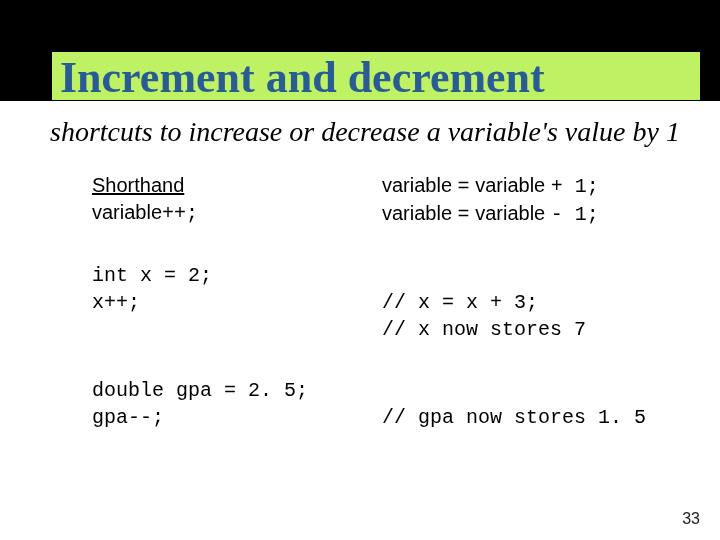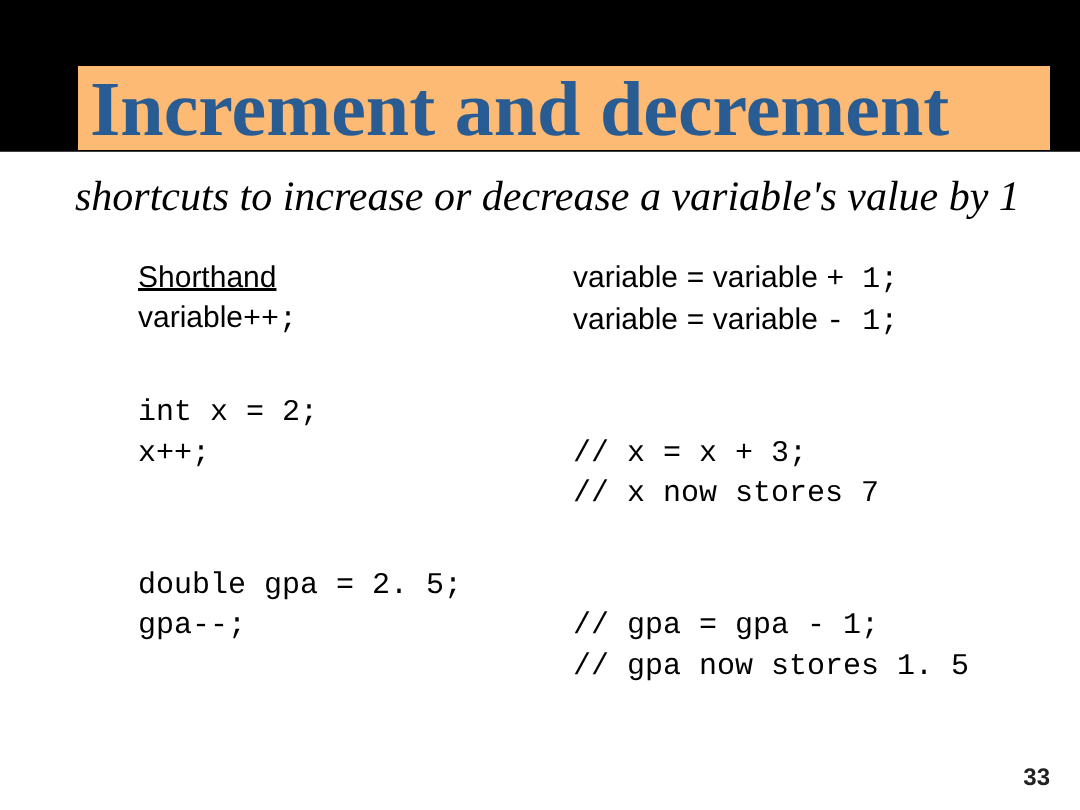--- a/index.html
+++ b/index.html
@@ -27,23 +27,23 @@
     background: #000;
     border-bottom: 3px solid #000;
   }
   .title-text {
     position: absolute;
     bottom: -2px;
     left: 52px;
     right: 20px;
     font-family: Georgia, 'Times New Roman', serif;
     font-weight: bold;
-    font-size: 52px;
+    font-size: 44px;
     color: #2a5c94;
-    background: #fdba74;
+    background: #bef264;
     padding: 4px 8px 0 8px;
     line-height: 1.0;
   }
   .subtitle {
     position: absolute;
     top: 116px;
     left: 50px;
     right: 30px;
     font-family: Georgia, 'Times New Roman', serif;
     font-style: italic;
@@ -75,21 +75,20 @@
   }
   .mono {
     font-family: 'Courier New', Courier, monospace;
   }
   .page-num {
     position: absolute;
     bottom: 12px;
     right: 20px;
     font-size: 16px;
     color: #222;
-    font-weight: bold;
   }
 </style>
 </head>
 <body>
 
 <div class="slide">
 
   <div class="title-band">
     <div class="title-text">Increment and decrement</div>
   </div>
@@ -121,21 +120,20 @@
       </div>
     </div>
 
     <div class="row">
       <div class="col-left mono">
         <div>double gpa = 2. 5;</div>
         <div>gpa--;</div>
       </div>
       <div class="col-right mono">
         <div>&nbsp;</div>
-        <div>// gpa = gpa - 1;</div>
         <div>// gpa now stores 1. 5</div>
       </div>
     </div>
 
   </div>
 
   <div class="page-num">33</div>
 
 </div>
 

